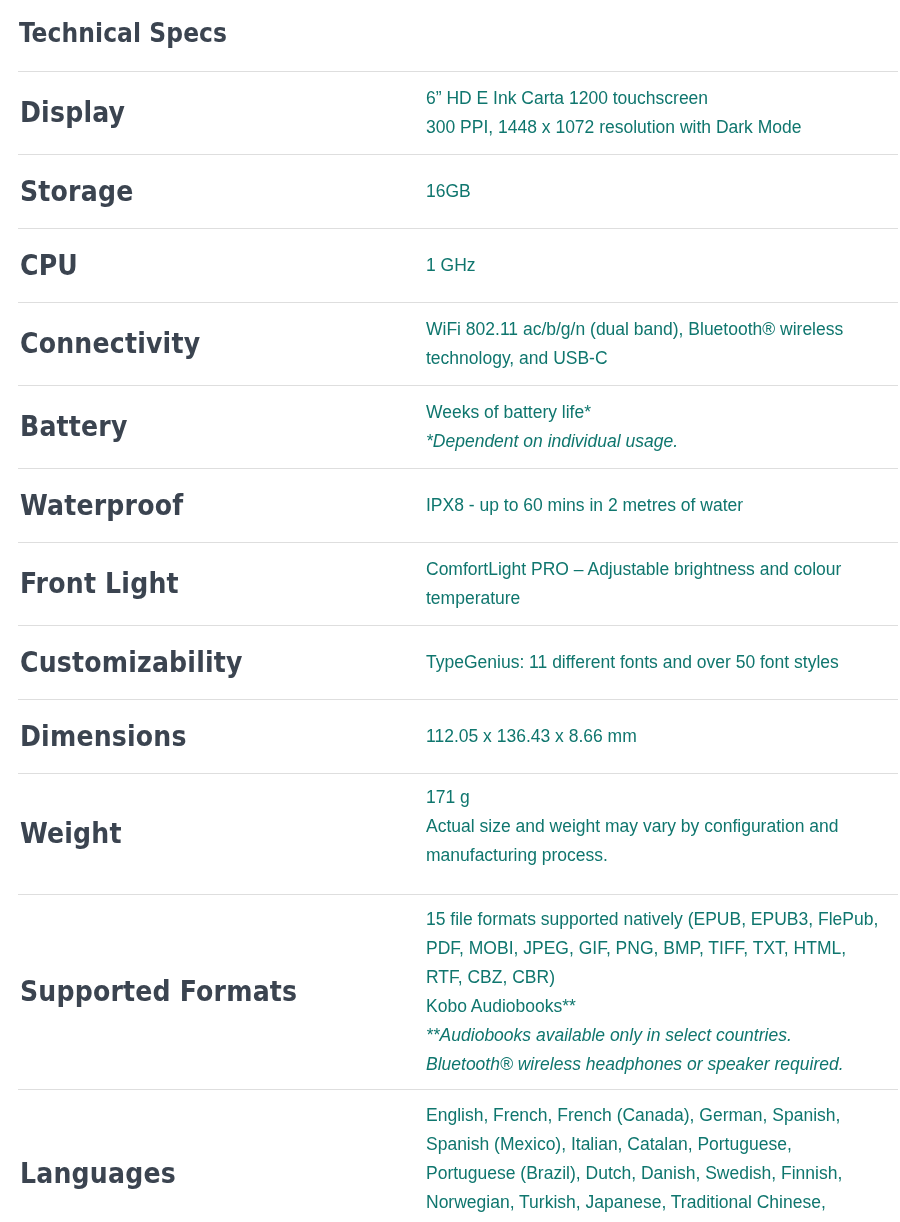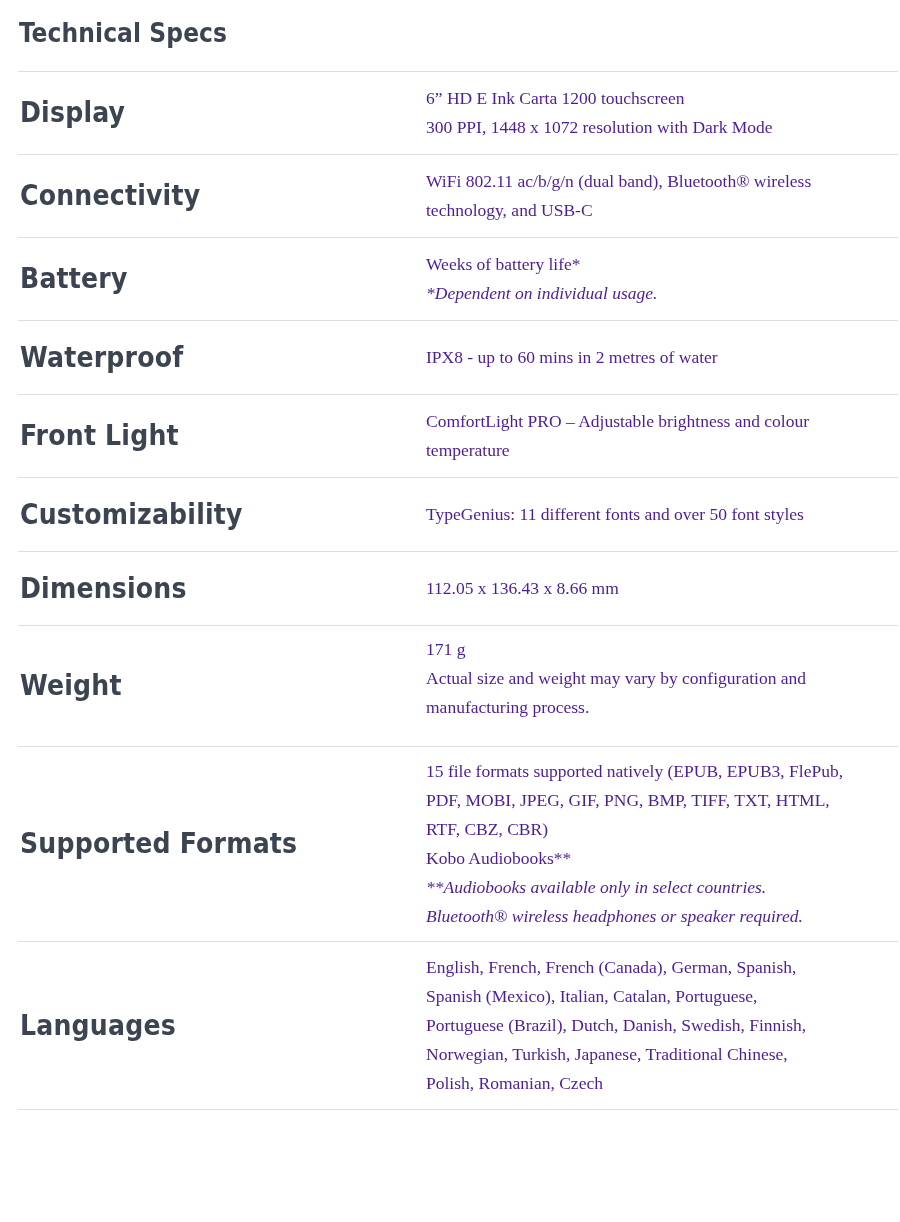--- a/index.html
+++ b/index.html
@@ -58,24 +58,24 @@
     font-weight: bold;
     font-size: 28px;
     line-height: 26px;
     color: #3b4450;
     letter-spacing: 0.2px;
     padding: 4px 10px 4px 2px;
   }
 
   td.spec-value {
     width: 470px;
-    font-family: Liberation Serif, serif;
+    font-family: Liberation Sans, sans-serif;
     font-size: 17.5px;
     line-height: 29px;
-    color: #4c1d95;
+    color: #0f766e;
     padding: 13px 2px 13px 0;
     vertical-align: middle;
   }
 
   .spec-value .line {
     display: block;
     white-space: nowrap;
   }
 
   .spec-value .line.italic {
@@ -109,20 +109,32 @@
 
   <table class="spec-table">
     <tbody>
         <tr data-row="display">
           <td class="spec-label">Display</td>
           <td class="spec-value">
             <span class="line">6” HD E Ink Carta 1200 touchscreen</span>
             <span class="line">300 PPI, 1448 x 1072 resolution with Dark Mode</span>
           </td>
         </tr>
+        <tr data-row="storage">
+          <td class="spec-label">Storage</td>
+          <td class="spec-value">
+            <span class="line">16GB</span>
+          </td>
+        </tr>
+        <tr data-row="cpu">
+          <td class="spec-label">CPU</td>
+          <td class="spec-value">
+            <span class="line">1 GHz</span>
+          </td>
+        </tr>
         <tr data-row="connectivity">
           <td class="spec-label">Connectivity</td>
           <td class="spec-value">
             <span class="line">WiFi 802.11 ac/b/g/n (dual band), Bluetooth® wireless</span>
             <span class="line">technology, and USB-C</span>
           </td>
         </tr>
         <tr data-row="battery">
           <td class="spec-label">Battery</td>
           <td class="spec-value">

